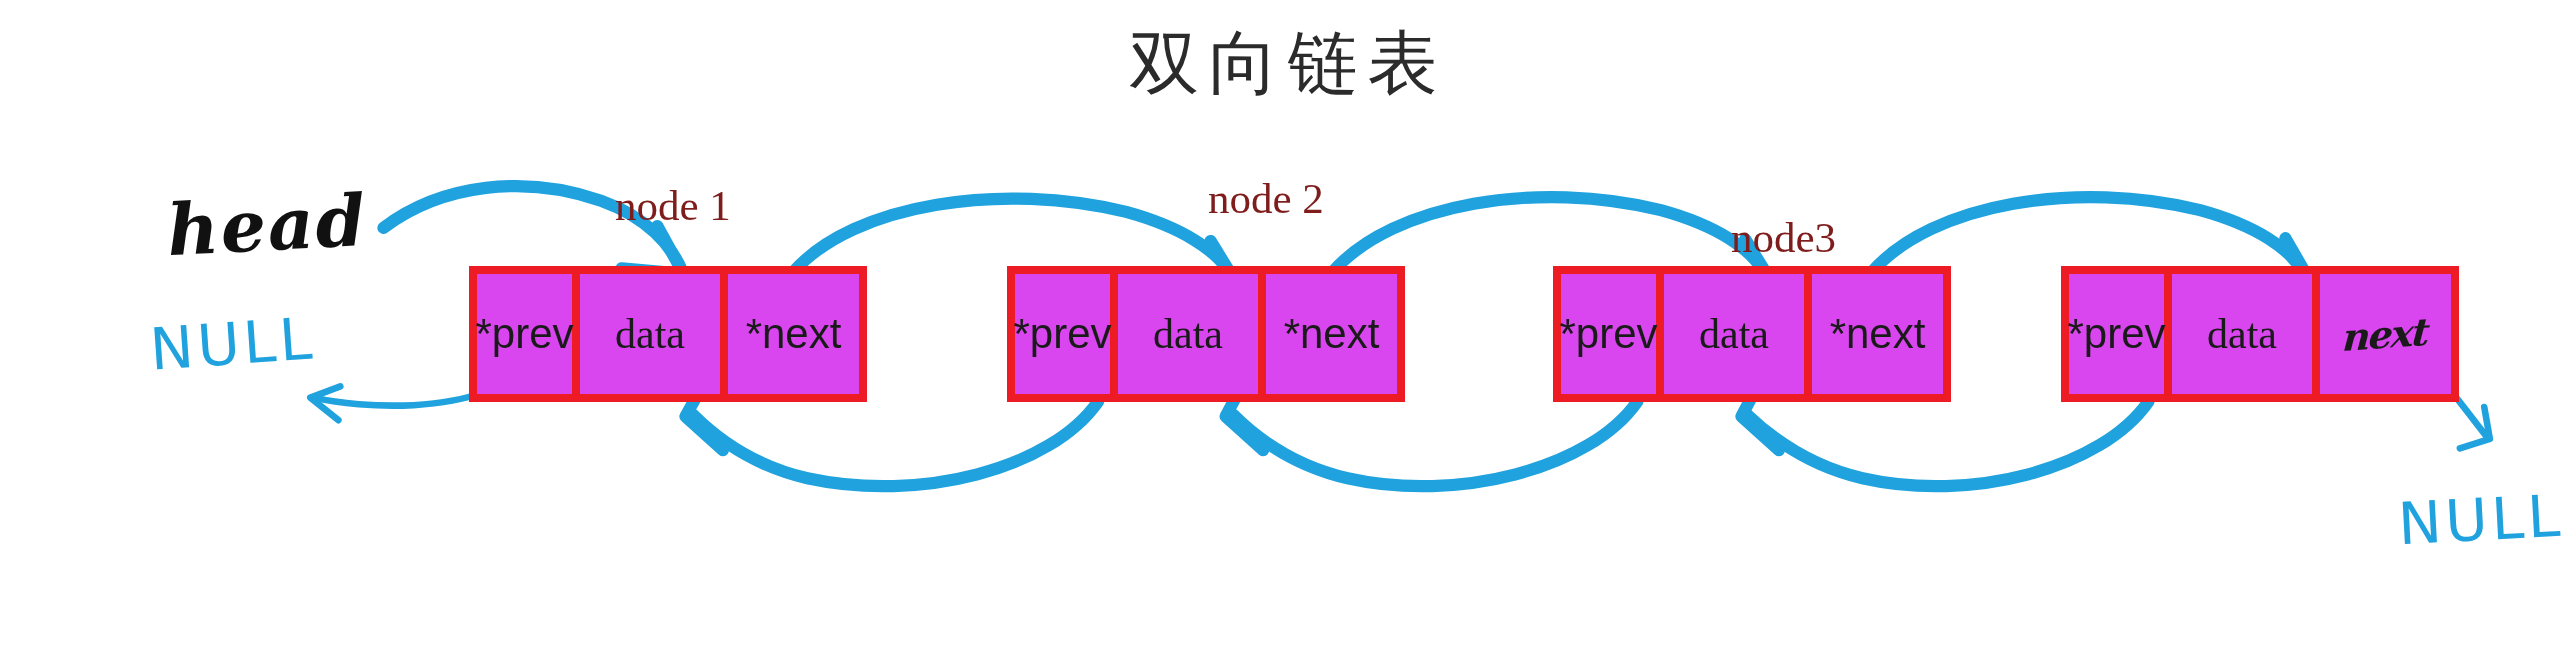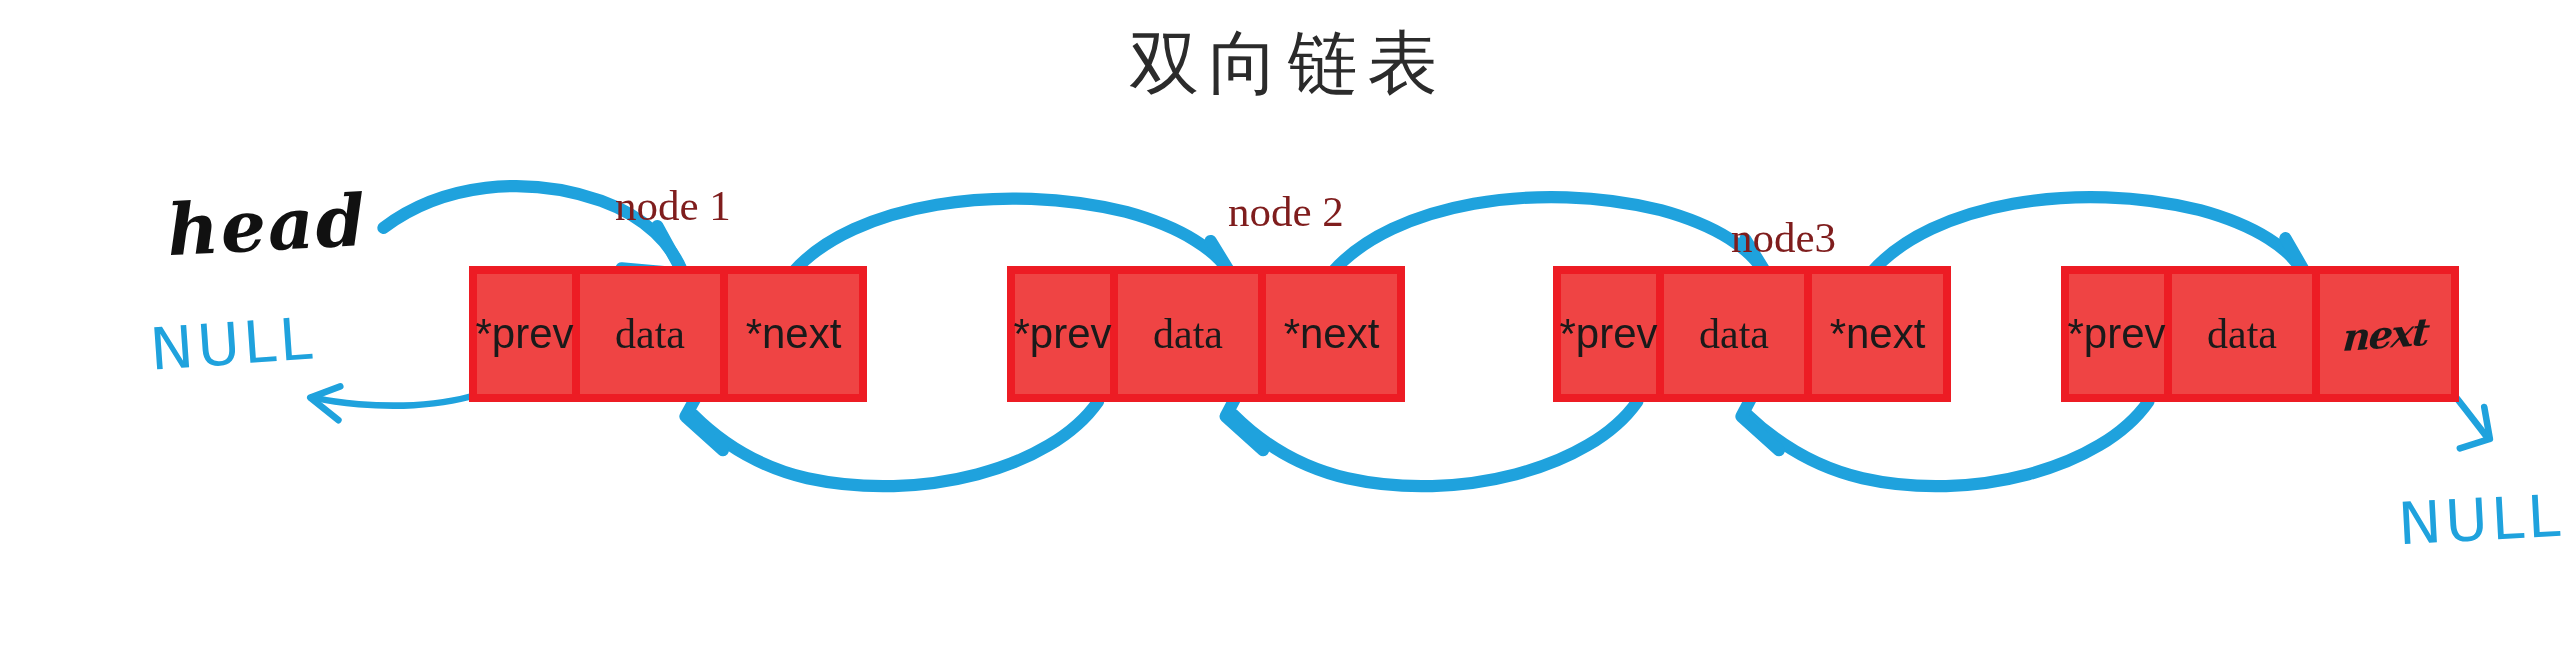--- a/index.html
+++ b/index.html
@@ -30,21 +30,21 @@
     font-weight: 400;
   }
   
   .node {
     position: absolute;
     top: 266px;
     height: 136px;
     border: 8.4px solid #ed1c24;
     box-sizing: border-box;
     display: flex;
-    background: #ef4444;
+    background: #d946ef;
   }
   .cell {
     box-sizing: border-box;
     display: flex;
     align-items: center;
     justify-content: center;
     font-size: 42px;
     color: #1a1a1a;
     font-family: "Liberation Sans", "DejaVu Sans", sans-serif;
     white-space: nowrap;
@@ -158,21 +158,21 @@
 
     <path class="arrow-path thin" d="M 2584 383 C 2605 406, 2628 436, 2650 465"></path>
     <path class="arrow-path thin" d="M 2622 478 L 2654 468 M 2654 468 L 2648 434"></path>
   </svg>
 
   <div class="hand-black" id="head-label">head</div>
   <div class="hand-blue" id="null-left">NULL</div>
   <div class="hand-blue" id="null-right">NULL</div>
 
   <div class="node-label" style="left:615px; top:181px;">node 1</div>
-  <div class="node-label" style="left:1208px; top:187px;margin-left:20px;">node 2</div>
+  <div class="node-label" style="left:1208px; top:174px;">node 2</div>
   <div class="node-label" style="left:1731px; top:181px;margin-top:32px;">node3</div>
 
   <div class="node" style="left:469px; width:398px;">
     <div class="cell prev">*prev</div>
     <div class="cell data">data</div>
     <div class="cell next">*next</div>
   </div>
 
   <div class="node" style="left:1007px; width:398px;">
     <div class="cell prev">*prev</div>

